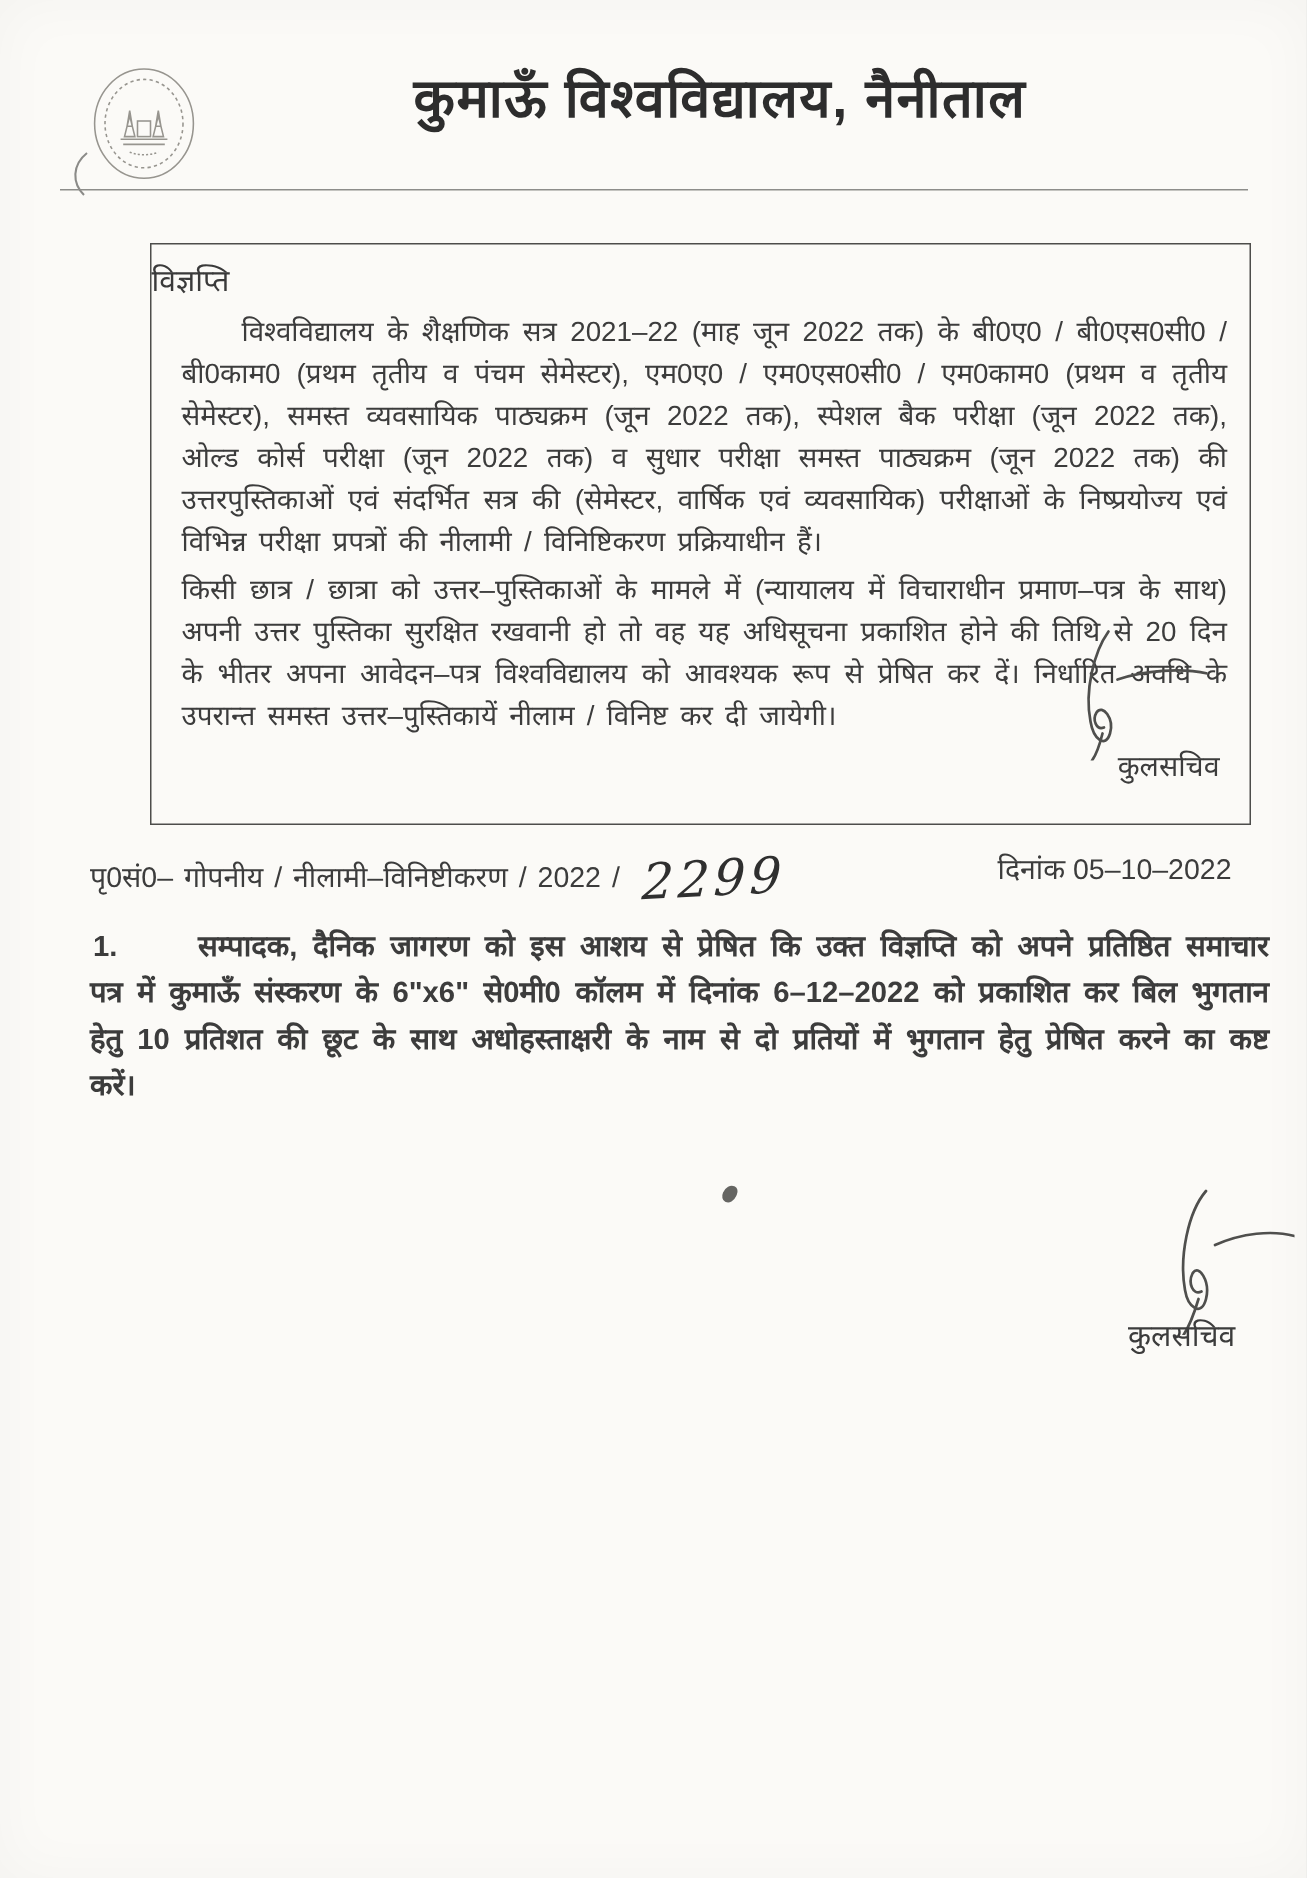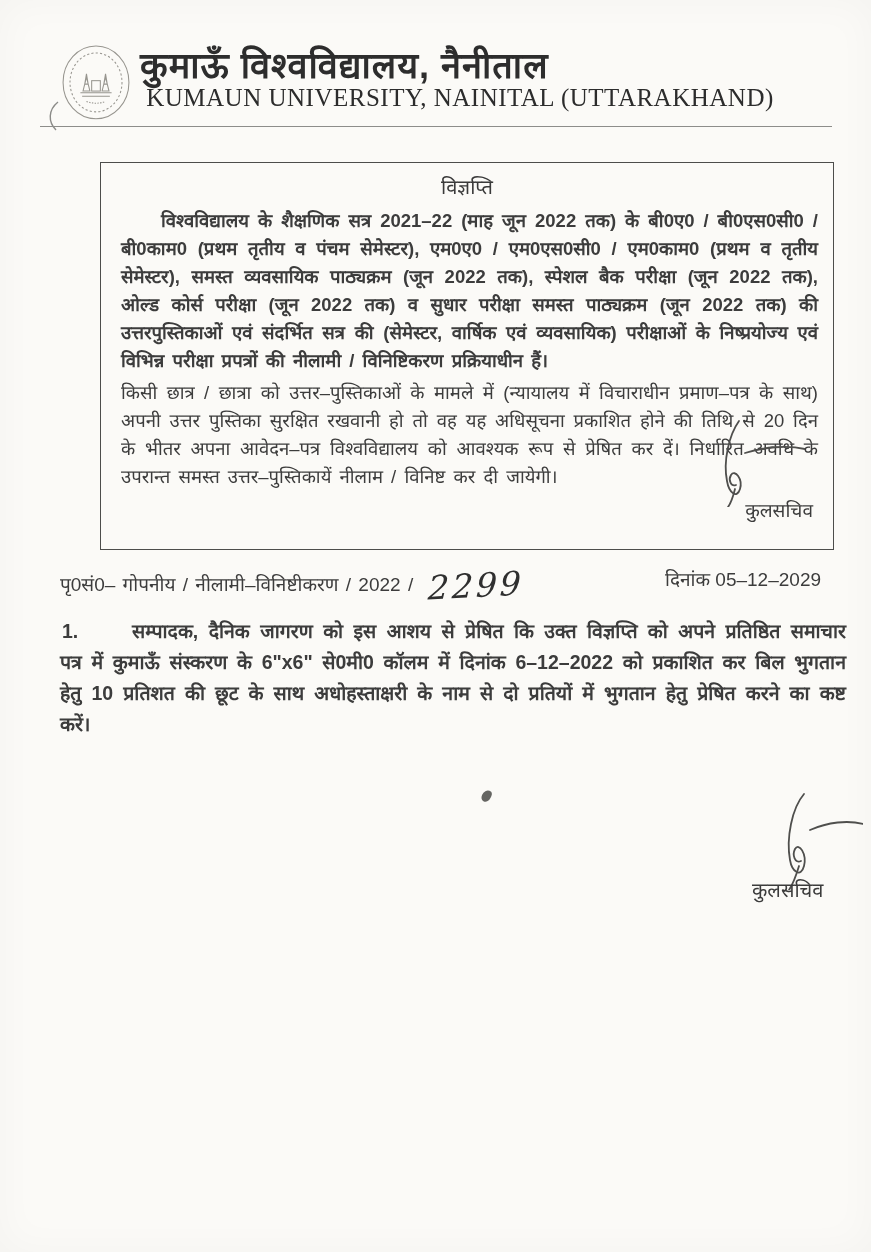--- a/index.html
+++ b/index.html
@@ -13,20 +13,21 @@
     color:#3a3a3a;
     overflow:hidden;
     box-shadow:inset 0 0 40px rgba(0,0,0,0.03);
   }
   
   .seal {
     position:absolute; left:57px; top:42px; width:78px; height:86px;
   }
   .hindi-title {
     position:absolute; left:140px; top:40px; width:680px;
+    text-align:center;
     font-size:36px; font-weight:bold; color:#2d2d2d;
     letter-spacing:1px;
   }
   .english-title {
     position:absolute; left:60px; top:84px; width:800px;
     text-align:center;
     font-family:"Liberation Serif","DejaVu Serif",serif;
     font-size:25px; color:#2c2c2c; letter-spacing:0.5px;
   }
   .header-rule {
@@ -34,28 +35,28 @@
     border-top:1.6px solid #8d8d8a;
   }
   .paren-artifact { position:absolute; left:44px; top:100px; width:20px; height:32px; }
   
   .notice-box {
     position:absolute; left:100px; top:162px; width:734px; height:388px;
     border:1.4px solid #4d4d4b;
   }
   .notice-title {
     position:absolute; left:0; top:10px; width:100%;
-    text-align:center; font-size:20px; color:#3a3a3a;
+    text-align:left; font-size:20px; color:#3a3a3a;
   }
   .notice-para {
     position:absolute; left:20px; right:15px;
     text-align:justify; font-size:18.5px; line-height:28px; color:#3c3c3c;
     word-spacing:3px;
   }
-  .para1 { top:44px; text-indent:40px;font-weight:bold; }
+  .para1 { top:44px; text-indent:40px; }
   .para2 { top:216px; }
   .box-signature { position:absolute; right:28px; top:256px; width:110px; height:88px; }
   .box-signatory {
     position:absolute; right:20px; top:334px;
     font-size:19px; color:#3c3c3c;
   }
   
   .ref-line {
     position:absolute; left:60px; top:566px; width:790px;
     font-size:19px; color:#3c3c3c; word-spacing:2px;
@@ -104,21 +105,20 @@
     <ellipse class="seal-stroke" cx="45" cy="46" rx="30" ry="34" stroke-dasharray="2.5,2.5"></ellipse>
 
     <path class="seal-stroke" d="M30 56 L34 40 L38 56 Z M32 48 L34 36 L36 48 Z"></path>
     <path class="seal-stroke" d="M52 56 L56 40 L60 56 Z M54 48 L56 36 L58 48 Z"></path>
     <rect class="seal-stroke" x="40" y="44" width="10" height="12"></rect>
     <path class="seal-stroke" d="M27 58 H63 M29 62 H61"></path>
     <path class="seal-stroke" d="M34 68 Q45 72 56 68" stroke-dasharray="1.6,1.6"></path>
   </svg>
 
   <div class="hindi-title">कुमाऊँ विश्वविद्यालय, नैनीताल</div>
-  <div class="english-title">KUMAUN UNIVERSITY, NAINITAL (UTTARAKHAND)</div>
 
   <svg class="paren-artifact" viewBox="0 0 20 32">
     <path d="M14 2 C4 10 4 22 12 30" stroke="#8b8b88" stroke-width="1.4" fill="none"></path>
   </svg>
   <div class="header-rule"></div>
 
   <div class="notice-box">
     <div class="notice-title">विज्ञप्ति</div>
     <p class="notice-para para1">विश्वविद्यालय के शैक्षणिक सत्र 2021–22 (माह जून 2022 तक) के बी0ए0 / बी0एस0सी0 / बी0काम0 (प्रथम तृतीय व पंचम सेमेस्टर), एम0ए0 / एम0एस0सी0 / एम0काम0 (प्रथम व तृतीय सेमेस्टर), समस्त व्यवसायिक पाठ्यक्रम (जून 2022 तक), स्पेशल बैक परीक्षा (जून 2022 तक), ओल्ड कोर्स परीक्षा (जून 2022 तक) व सुधार परीक्षा समस्त पाठ्यक्रम (जून 2022 तक) की उत्तरपुस्तिकाओं एवं संदर्भित सत्र की (सेमेस्टर, वार्षिक एवं व्यवसायिक) परीक्षाओं के निष्प्रयोज्य एवं विभिन्न परीक्षा प्रपत्रों की नीलामी / विनिष्टिकरण प्रक्रियाधीन हैं।</p>
     <p class="notice-para para2">किसी छात्र / छात्रा को उत्तर–पुस्तिकाओं के मामले में (न्यायालय में विचाराधीन प्रमाण–पत्र के साथ) अपनी उत्तर पुस्तिका सुरक्षित रखवानी हो तो वह यह अधिसूचना प्रकाशित होने की तिथि से 20 दिन के भीतर अपना आवेदन–पत्र विश्वविद्यालय को आवश्यक रूप से प्रेषित कर दें। निर्धारित अवधि के उपरान्त समस्त उत्तर–पुस्तिकायें नीलाम / विनिष्ट कर दी जायेगी।</p>
@@ -128,21 +128,21 @@
       <path class="sig-stroke" d="M40 70 C38 78 36 84 33 88"></path>
       <path class="sig-stroke" d="M50 34 C68 28 92 26 110 30"></path>
     </svg>
     <div class="box-signatory">कुलसचिव</div>
   </div>
 
   <div class="ref-line">
     <span>पृ0सं0–  गोपनीय / नीलामी–विनिष्टीकरण / 2022 /</span>
     <span class="ref-number">2299</span>
   </div>
-  <div class="ref-date">दिनांक 05–12–2029</div>
+  <div class="ref-date">दिनांक 05–10–2022</div>
 
   <p class="point point-1">
     <span class="pt-num">1.</span><span>सम्पादक, दैनिक जागरण को इस आशय से प्रेषित कि उक्त विज्ञप्ति को अपने प्रतिष्ठित समाचार पत्र में कुमाऊँ संस्करण के 6"x6"  से0मी0 कॉलम में दिनांक 6–12–2022 को प्रकाशित कर बिल भुगतान हेतु 10 प्रतिशत की छूट के साथ अधोहस्ताक्षरी के नाम से दो प्रतियों में भुगतान हेतु प्रेषित करने का कष्ट करें।</span>
   </p>
 
   <div class="ink-dot"></div>
 
   <svg class="footer-signature" viewBox="0 0 105 100">
     <path class="sig-stroke" d="M46 4 C34 18 28 48 32 70 C34 82 43 88 46 76 C49 64 41 52 37 59 C34 65 37 74 43 71"></path>
     <path class="sig-stroke" d="M41 76 C38 86 35 94 31 100"></path>

